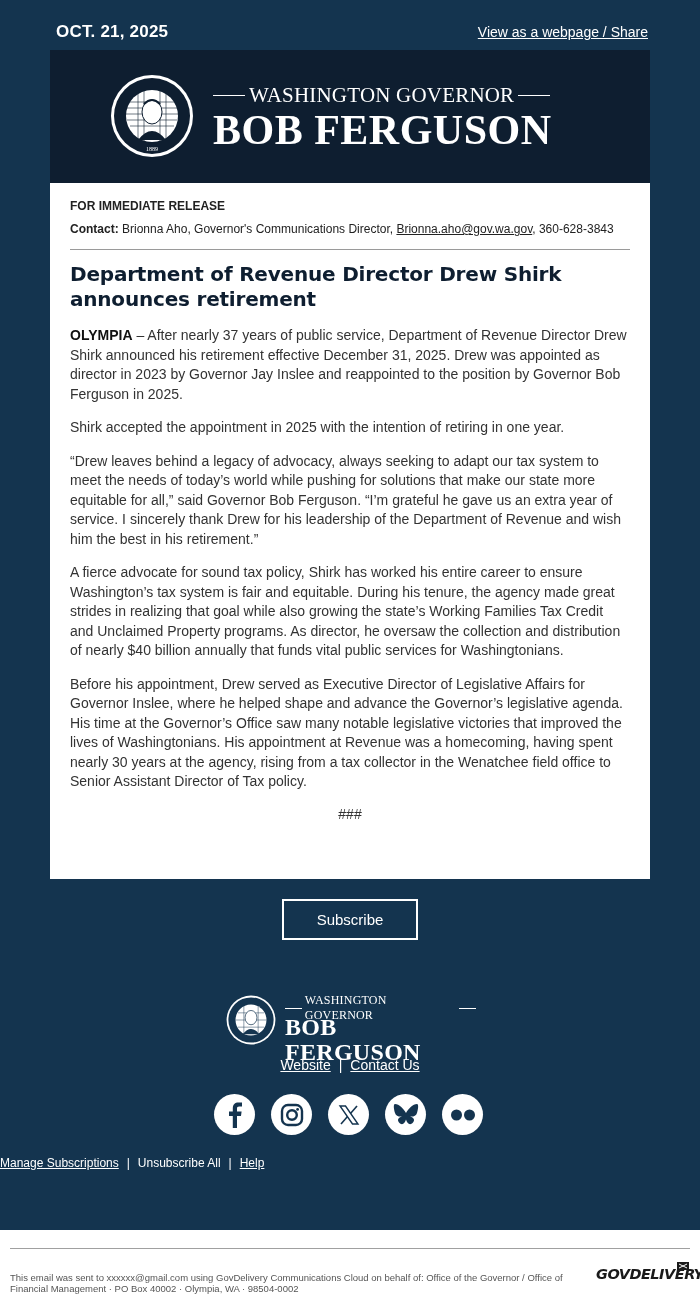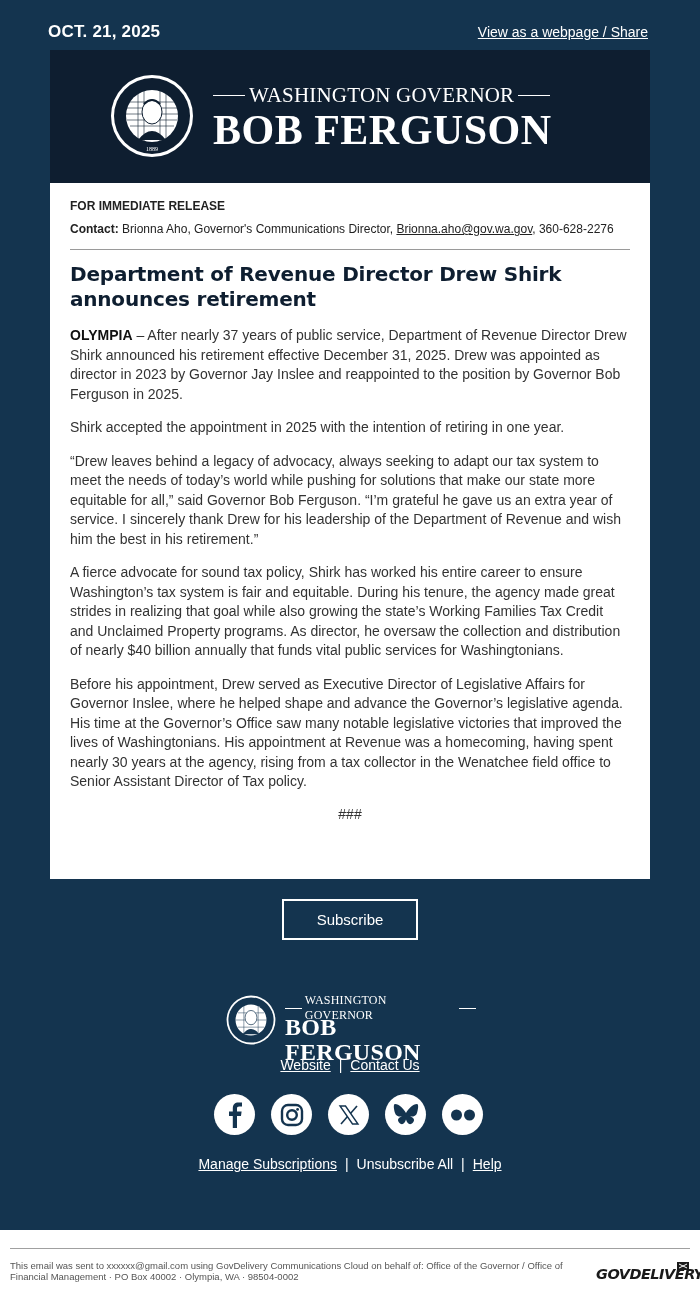--- a/index.html
+++ b/index.html
@@ -1,19 +1,19 @@
 <!DOCTYPE html>
 <html><head>
 <meta charset="utf-8">
 <style>
   * { box-sizing: border-box; margin: 0; padding: 0; }
   html, body { width: 700px; height: 1300px; background: #fff; overflow: hidden; }
   body { font-family: "Liberation Sans", sans-serif; }
   .outer { background: #14344f; width: 700px; height: 1230px; position: relative; }
-  .topbar { position: absolute; left: 48px; right: 52px; top: 20px; height: 24px; display: flex; justify-content: space-between; align-items: center; }
+  .topbar { position: absolute; left: 56px; right: 52px; top: 20px; height: 24px; display: flex; justify-content: space-between; align-items: center; }
   .date { color: #fff; font-weight: bold; font-size: 17px; letter-spacing: 0.2px; }
   .webview { color: #fff; font-size: 14px; text-decoration: underline; }
   .banner { position: absolute; left: 50px; top: 50px; width: 600px; height: 133px; background: #0e1e30; }
   .seal { position: absolute; left: 60px; top: 24px; width: 84px; height: 84px; }
   .banner-title { position: absolute; left: 163px; top: 32px; color: #fff; }
   .gov-line { font-family: "Liberation Serif", serif; font-size: 21px; letter-spacing: 0.2px; display: flex; align-items: center; gap: 4px; height: 26px; }
   .gov-line .rule { display: inline-block; width: 32px; height: 1px; background: #fff; }
   .name-line { font-family: "Liberation Serif", serif; font-size: 42px; font-weight: bold; letter-spacing: 0.5px; line-height: 44px; }
   .card { position: absolute; left: 50px; top: 183px; width: 600px; height: 696px; background: #fff; padding: 16px 20px 8px 20px; color: #222; }
   .release { font-size: 12px; font-weight: bold; color: #222; }
@@ -31,25 +31,25 @@
   .footer-seal { position: absolute; left: 0; top: 0; width: 50px; height: 50px; }
   .footer-title { position: absolute; left: 59px; top: 6px; color: #fff; }
   .footer-title .gov-line { font-size: 12px; height: 14px; gap: 3px; }
   .footer-title .gov-line .rule { width: 17px; }
   .footer-title .name-line { font-size: 24px; line-height: 25px; letter-spacing: 0.3px; }
   .links { position: absolute; left: 0; right: 0; top: 1057px; text-align: center; color: #fff; font-size: 14px; }
   .links a { color: #fff; text-decoration: underline; }
   .sep { margin: 0 8px; }
   .social { position: absolute; left: 214px; top: 1094px; display: flex; gap: 16px; }
   .social .circ { width: 41px; height: 41px; border-radius: 50%; background: #fff; display: flex; align-items: center; justify-content: center; }
-  .bottom-links { position: absolute; left: 0; right: 0; top: 1156px; text-align: center; color: #fff; font-size: 14px; }
+  .bottom-links { position: absolute; left: 0; right: 0; top: 1156px; color: #fff; font-size: 12px; }
   .bottom-links a { color: #fff; text-decoration: underline; }
   .bottom { position: absolute; left: 0; top: 1230px; width: 700px; height: 70px; background: #fff; }
   .bottom .hr2 { position: absolute; left: 10px; right: 10px; top: 18px; height: 1px; background: #a0a0a0; }
-  .disclaimer { position: absolute; left: 10px; top: 30px; width: 580px; font-size: 9.5px; color: #555; line-height: 11px; }
+  .disclaimer { position: absolute; left: 10px; top: 42px; width: 580px; font-size: 9.5px; color: #555; line-height: 11px; }
   .govdel { position: absolute; left: 596px; top: 36px; font-family: "DejaVu Sans", sans-serif; font-weight: bold; font-style: italic; font-size: 14.5px; color: #1a1a1a; letter-spacing: -0.5px; }
   .govdel-icon { position: absolute; left: 676px; top: 30px; }
 </style>
 </head>
 <body>
 
 <div class="outer">
   <div class="topbar">
     <span class="date">OCT. 21, 2025</span>
     <a class="webview">View as a webpage / Share</a>
@@ -82,21 +82,21 @@
         <span>WASHINGTON GOVERNOR</span>
         <span class="rule"></span>
       </div>
       <div class="name-line">BOB FERGUSON</div>
     </div>
   </div>
 
   <div class="card">
     <div class="release">FOR IMMEDIATE RELEASE</div>
     <div class="contact">
-      <b>Contact:</b><span> Brionna Aho, Governor's Communications Director, </span><a>Brionna.aho@gov.wa.gov</a><span>, 360-628-2276</span>
+      <b>Contact:</b><span> Brionna Aho, Governor's Communications Director, </span><a>Brionna.aho@gov.wa.gov</a><span>, 360-628-3843</span>
     </div>
     <div class="hr"></div>
     <h1>Department of Revenue Director Drew Shirk announces retirement</h1>
     <p class="body first"><b>OLYMPIA</b><span> – After nearly 37 years of public service, Department of Revenue Director Drew Shirk announced his retirement effective December 31, 2025. Drew was appointed as director in 2023 by Governor Jay Inslee and reappointed to the position by Governor Bob Ferguson in 2025.</span></p>
     <p class="body">Shirk accepted the appointment in 2025 with the intention of retiring in one year.</p>
     <p class="body">“Drew leaves behind a legacy of advocacy, always seeking to adapt our tax system to meet the needs of today’s world while pushing for solutions that make our state more equitable for all,” said Governor Bob Ferguson. “I’m grateful he gave us an extra year of service. I sincerely thank Drew for his leadership of the Department of Revenue and wish him the best in his retirement.”</p>
     <p class="body">A fierce advocate for sound tax policy, Shirk has worked his entire career to ensure Washington’s tax system is fair and equitable. During his tenure, the agency made great strides in realizing that goal while also growing the state’s Working Families Tax Credit and Unclaimed Property programs. As director, he oversaw the collection and distribution of nearly $40 billion annually that funds vital public services for Washingtonians.</p>
     <p class="body">Before his appointment, Drew served as Executive Director of Legislative Affairs for Governor Inslee, where he helped shape and advance the Governor’s legislative agenda. His time at the Governor’s Office saw many notable legislative victories that improved the lives of Washingtonians. His appointment at Revenue was a homecoming, having spent nearly 30 years at the agency, rising from a tax collector in the Wenatchee field office to Senior Assistant Director of Tax policy.</p>
     <div class="hash">###</div>
   </div>

